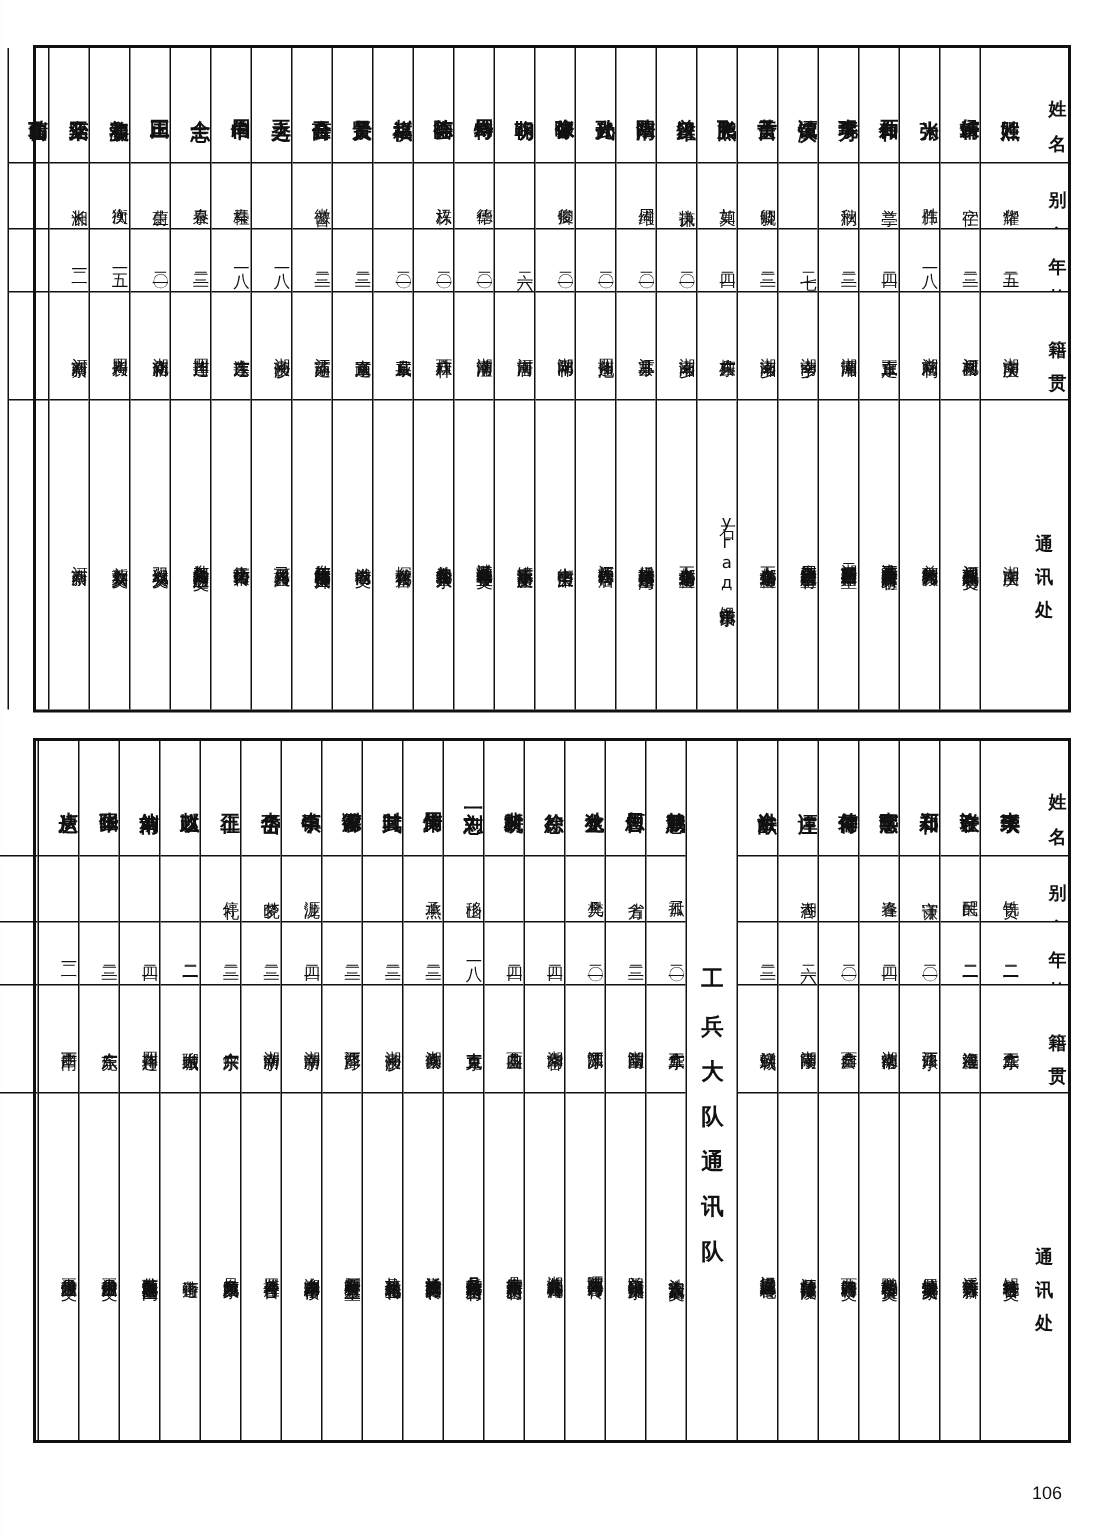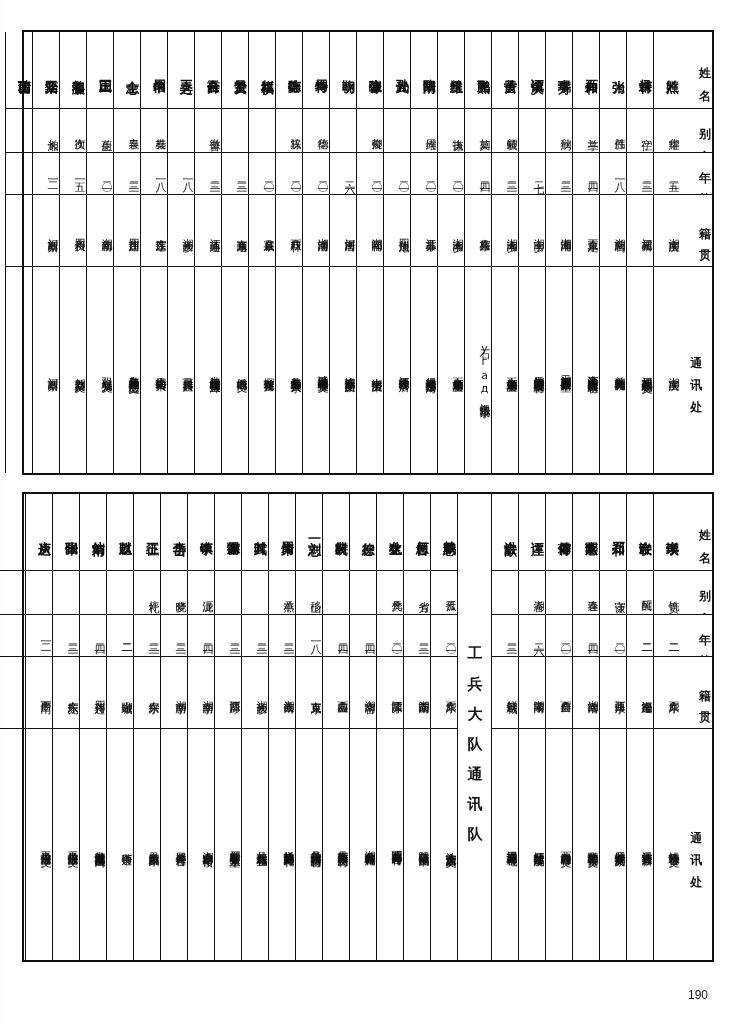--- a/index.html
+++ b/index.html
@@ -470,15 +470,15 @@
       </div>
       <div class="vcol blankcol" style="width: 30px;">
         <div class="cell r-name"></div>
         <div class="cell r-alias"></div>
         <div class="cell r-age"></div>
         <div class="cell r-origin"></div>
         <div class="cell r-addr"></div>
       </div>
     </div>
 
-  <div class="pageno">190</div>
+  <div class="pageno">106</div>
   <div class="grain"></div>
 </div>
 
 </body></html>

